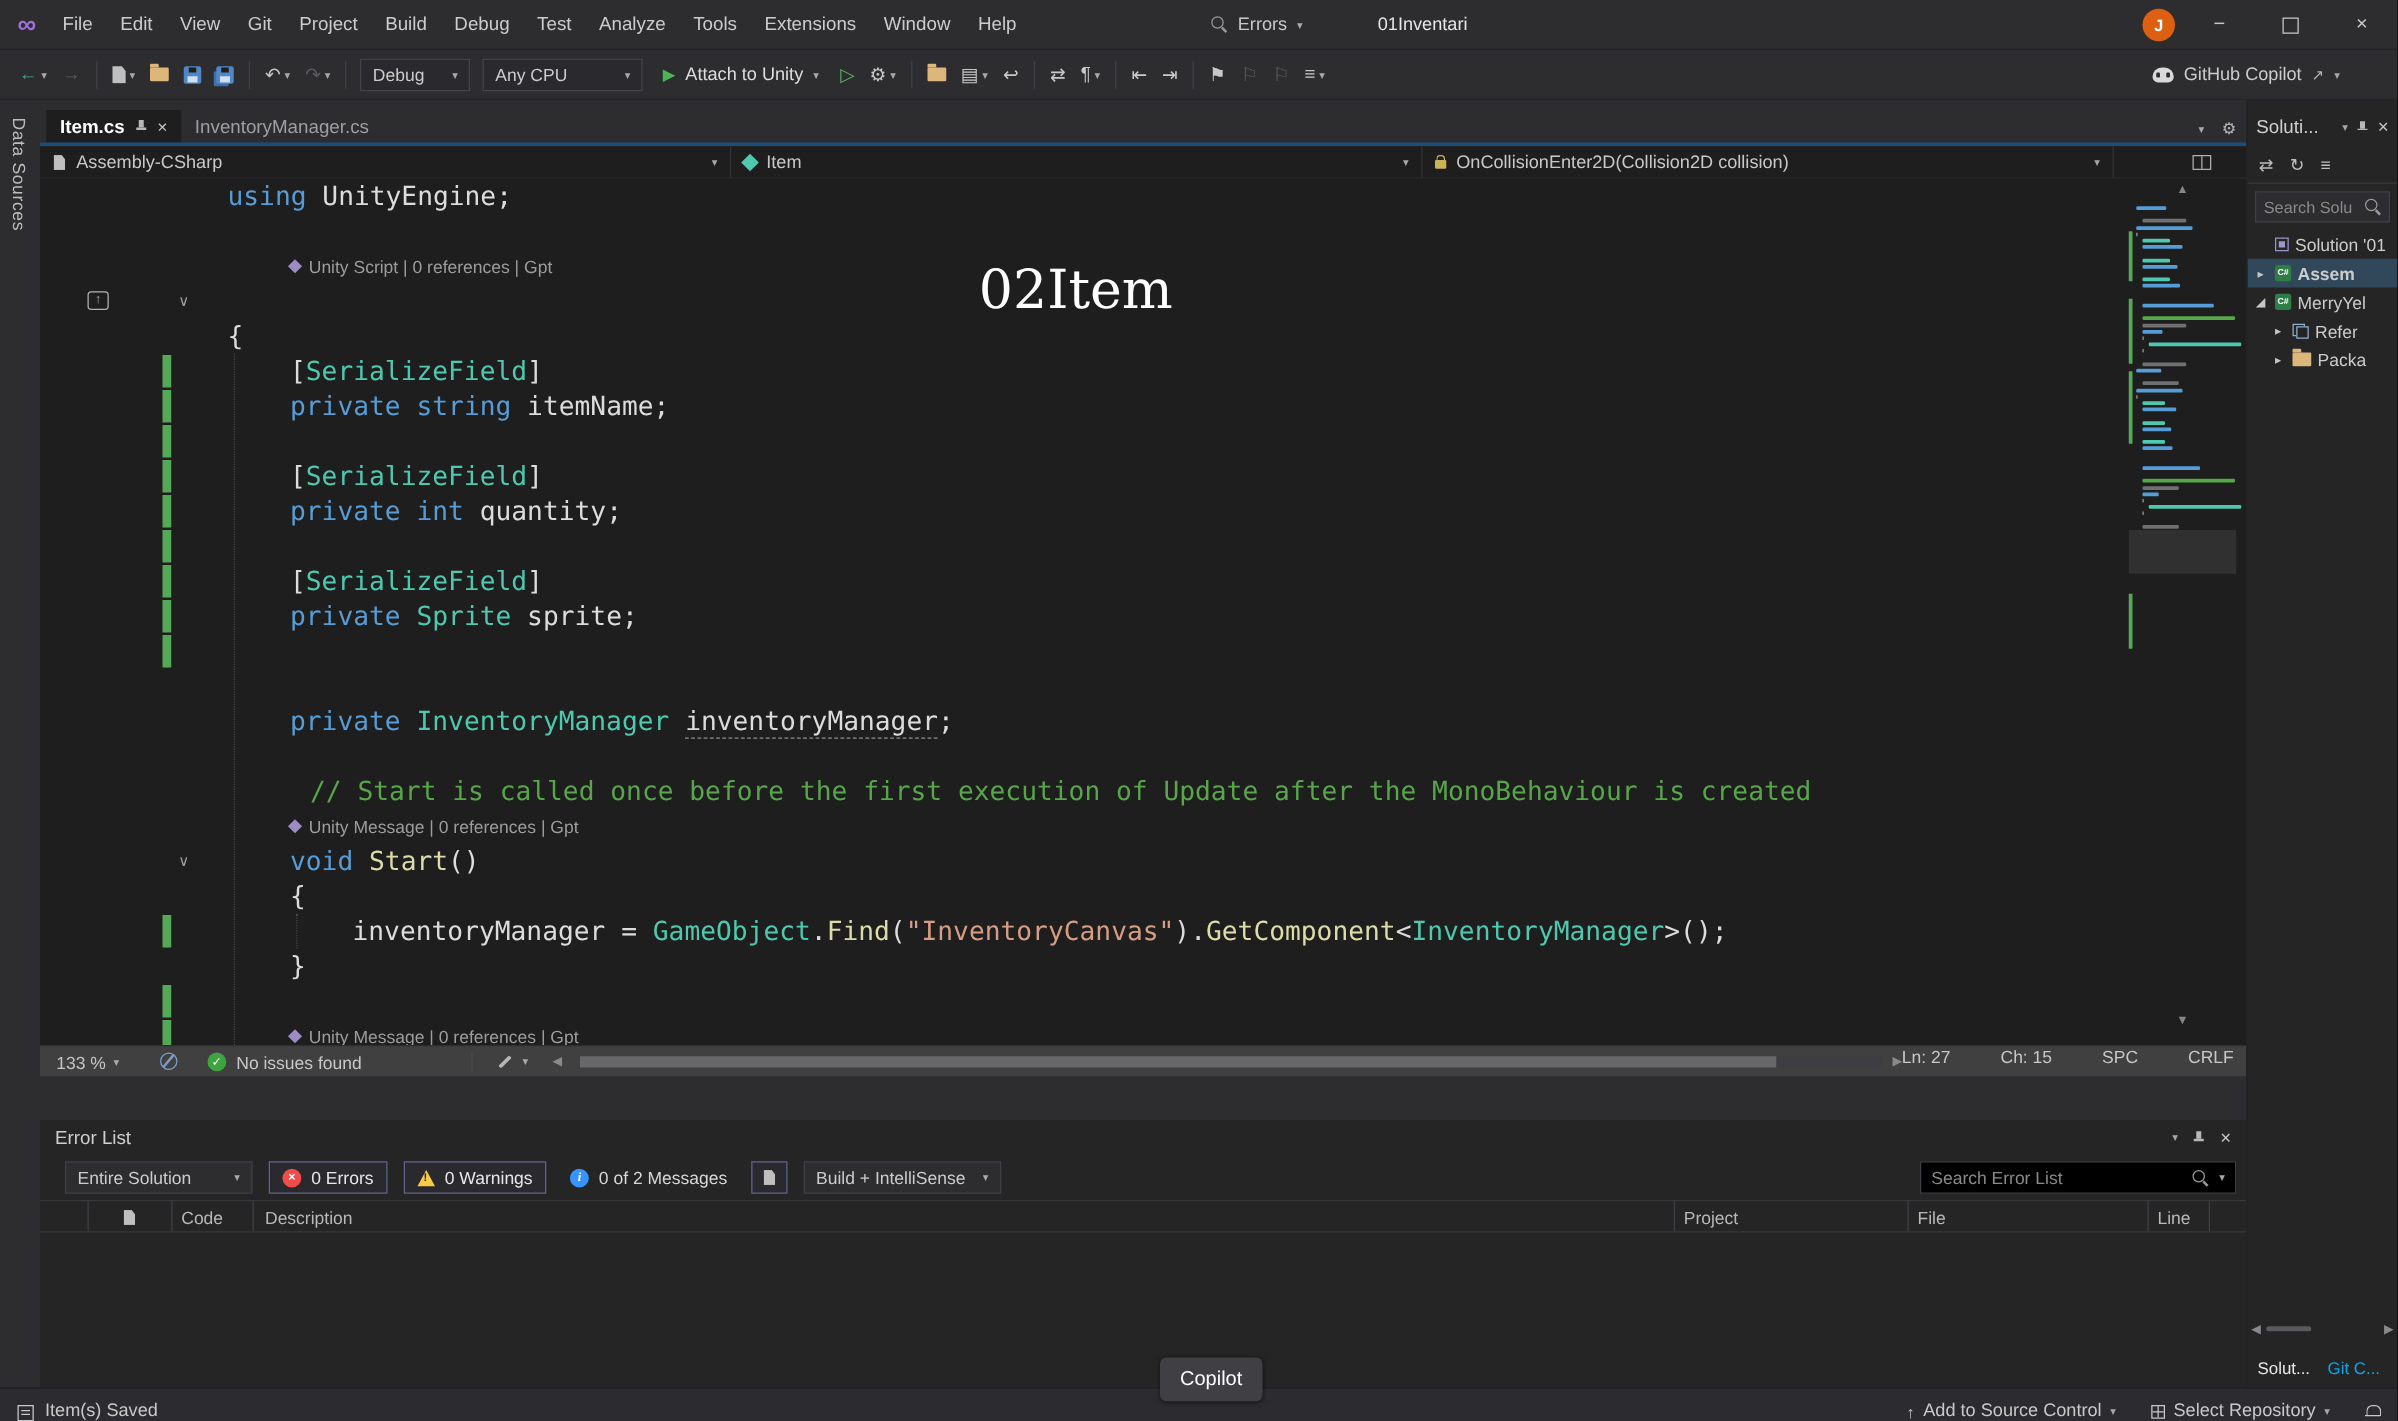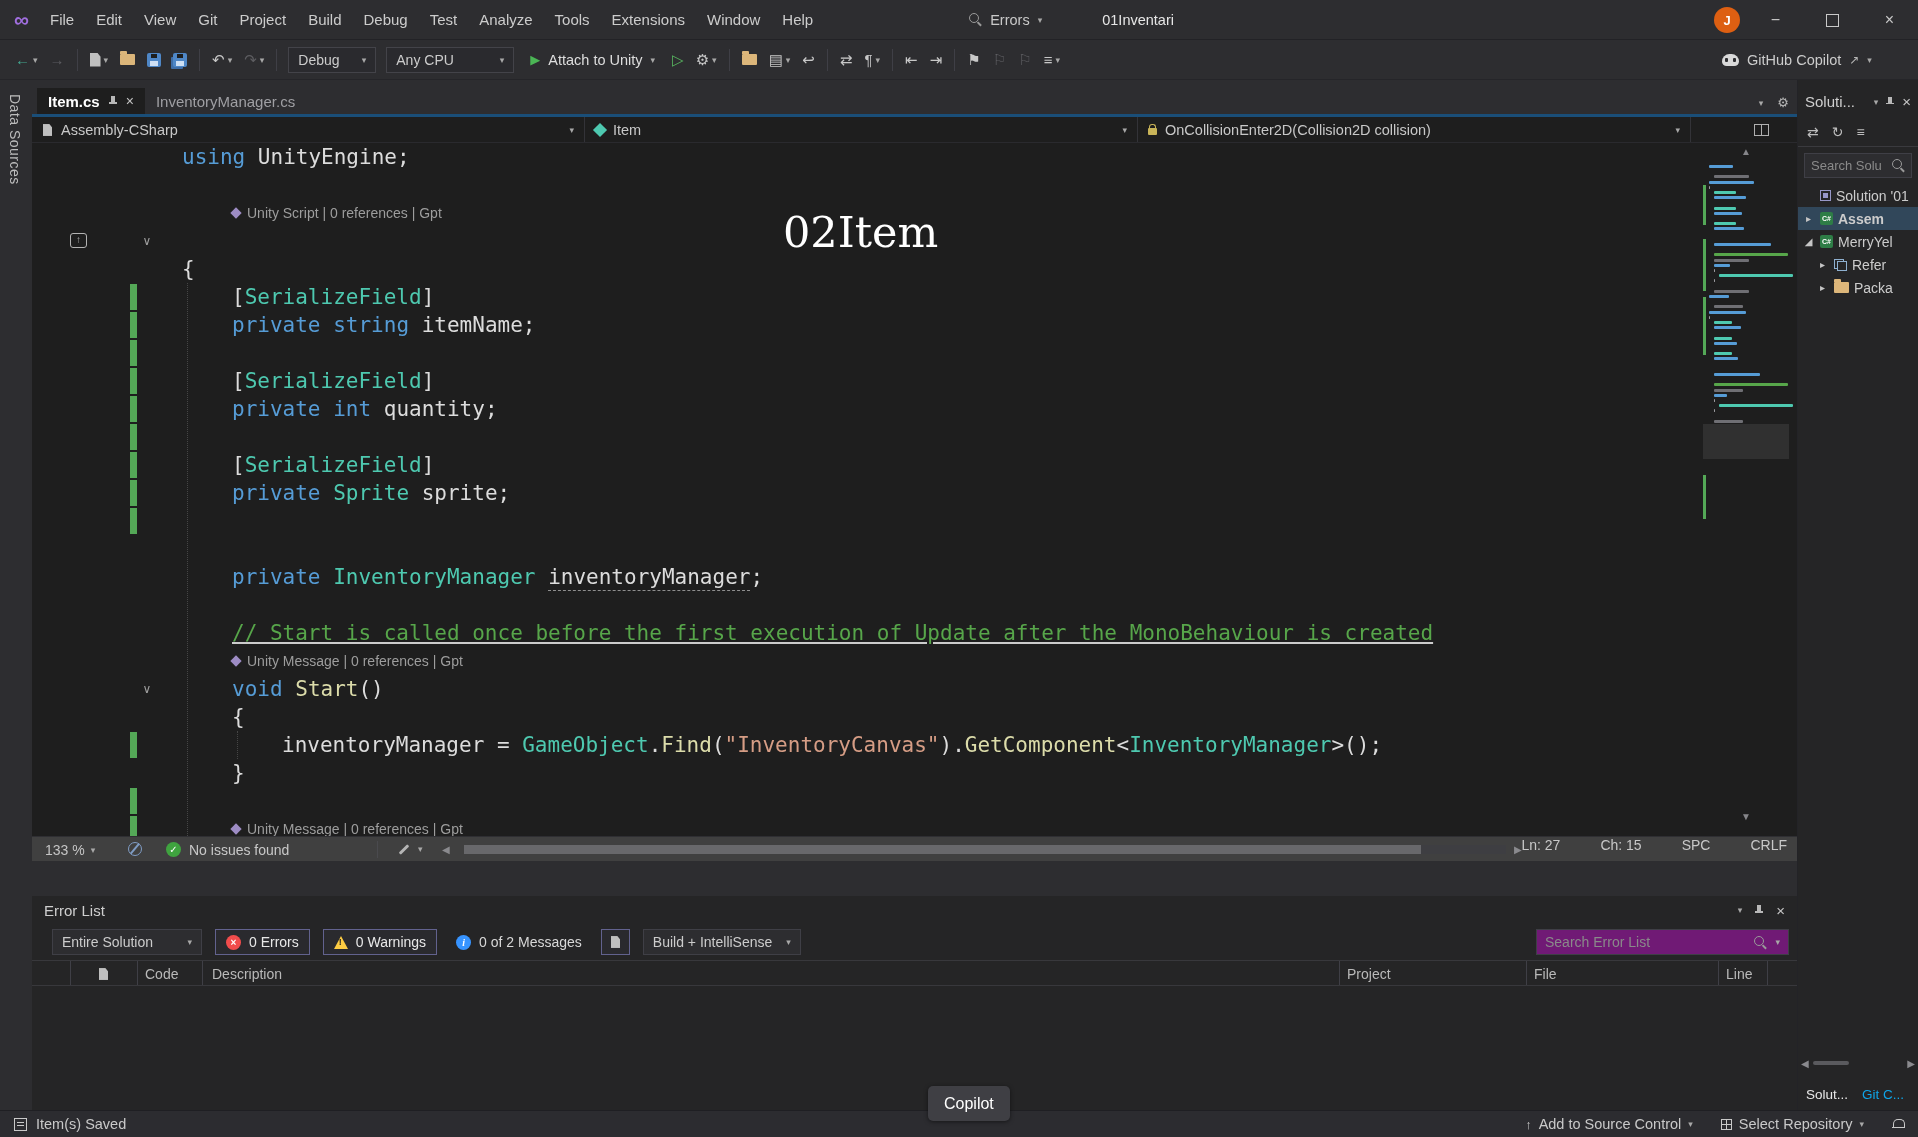--- a/index.html
+++ b/index.html
@@ -108,21 +108,21 @@
   .errorlist{position:absolute;left:32px;top:896px;width:1765px;height:244px;background:#252526}
   .elhead{height:28px;display:flex;align-items:center;padding:0 12px;gap:12px;font-size:15px;color:#cfcfcf}
   .spacer{flex:1}
   .eltools{height:36px;display:flex;align-items:center;gap:13px;padding-left:20px;position:relative}
   .elcombo{height:26px;background:#2d2d30;border:1px solid #3f3f46;display:flex;align-items:center;gap:14px;
            padding:0 9px;font-size:14px;justify-content:space-between;min-width:150px}
   .elbtn{height:26px;border:1px solid #62628e;display:flex;align-items:center;gap:8px;padding:0 10px;
          font-size:14px;background:#2a2a2e;color:#e8e8e8}
   .elflat{display:flex;gap:8px;align-items:center;font-size:14px;padding:0 6px;color:#d8d8d8}
   .elbtn.iconly{padding:0 8px}
-  .elsearch{position:absolute;right:8px;top:5px;width:253px;height:26px;background:#701a75;
+  .elsearch{position:absolute;right:8px;top:5px;width:253px;height:26px;background:#000000;
             border:1px solid #3f3f46;display:flex;align-items:center;padding:0 8px;gap:8px}
   .elsearch input,.sesearch input{flex:1;min-width:0;background:transparent;border:none;outline:none;
             color:#9a9a9a;font-size:14px;font-family:"Liberation Sans",sans-serif}
   input::placeholder{color:#8a8a8a;opacity:1}
   .elcols{position:relative;height:26px;border-top:1px solid #38383c;border-bottom:1px solid #38383c;
           font-size:14px;color:#b9b9b9}
   .el-sep{position:absolute;top:0;bottom:0;width:1px;background:#3f3f46}
   .el-col{position:absolute;top:0;line-height:26px}
   .elbody{height:122px}
   .eltabs{display:flex;gap:24px;padding-left:10px;align-items:center;height:32px;font-size:14.5px}
@@ -145,21 +145,21 @@
   .searw{width:13px;font-size:10px;color:#c5c5c5;text-align:center;flex:0 0 auto}
   .selab{overflow:hidden}
   .sehscroll{position:absolute;top:975px;left:0;right:0;height:16px;display:flex;align-items:center;padding:0 3px;gap:4px}
   .sethumb{width:36px;height:4px;background:#5a5a5e;border-radius:2px}
   .sehscroll .harr.rgt{margin-left:auto}
   .setabs{position:absolute;top:998px;left:0;right:0;height:32px;display:flex;gap:14px;padding-left:8px;
           align-items:center;font-size:13.5px}
 
   
   .statusbar{position:absolute;left:0;top:1110px;width:1918px;height:27px;background:#2c2c30;
-             border-top:1px solid #1f1f23;display:flex;align-items:center;gap:9px;padding:0 14px;font-size:14.5px;color:#c9c9c9}
+             border-top:1px solid #1f1f23;display:flex;align-items:flex-end;gap:9px;padding:0 14px;font-size:14.5px;color:#c9c9c9}
   .sbright{margin-left:auto;display:flex;gap:28px;align-items:center}
   .sbitem{display:flex;gap:7px;align-items:center}
   .sbitem .g{font-size:13px;color:#c9c9c9}
 
   
   .chip{position:absolute;left:928px;top:1086px;height:35px;padding:0 16px;border-radius:5px;background:#3f3f44;
         color:#fff;font-size:16px;display:flex;align-items:center;z-index:50;box-shadow:0 1px 4px rgba(0,0,0,.5)}
 
   
   .mag{position:relative;width:13px;height:13px;display:inline-block;flex:0 0 auto}
@@ -436,21 +436,21 @@
         </div>
         <div class="crow" style="top: 364px;">
           <div class="chbar"></div>
         </div>
         <div class="crow" style="top: 392px;"></div>
         <div class="crow" style="top: 420px;">
           <div class="ctext" style="left: 200px;"><span class="tk-k">private</span><span class="tk-pl"> </span><span class="tk-ty">InventoryManager</span><span class="tk-pl"> </span><span class="tk-ul">inventoryManager</span><span class="tk-pl">;</span></div>
         </div>
         <div class="crow" style="top: 448px;"></div>
         <div class="crow" style="top: 476px;">
-          <div class="ctext" style="left: 200px; text-decoration: underline;"><span class="tk-cm">// Start is called once before the first execution of Update after the MonoBehaviour is created</span></div>
+          <div class="ctext" style="left: 216px;"><span class="tk-cm">// Start is called once before the first execution of Update after the MonoBehaviour is created</span></div>
         </div>
         <div class="crow" style="top: 504px;">
           <div class="lens" style="left: 200px;"><span class="udia"></span><span>Unity Message | 0 references | Gpt</span></div>
         </div>
         <div class="crow" style="top: 532px;">
           <span class="chev">∨</span>
           <div class="ctext" style="left: 200px;"><span class="tk-k">void</span><span class="tk-pl"> </span><span class="tk-m">Start</span><span class="tk-pl">()</span></div>
         </div>
         <div class="crow" style="top: 560px;">
           <div class="ctext" style="left: 200px;"><span class="tk-pl">{</span></div>

